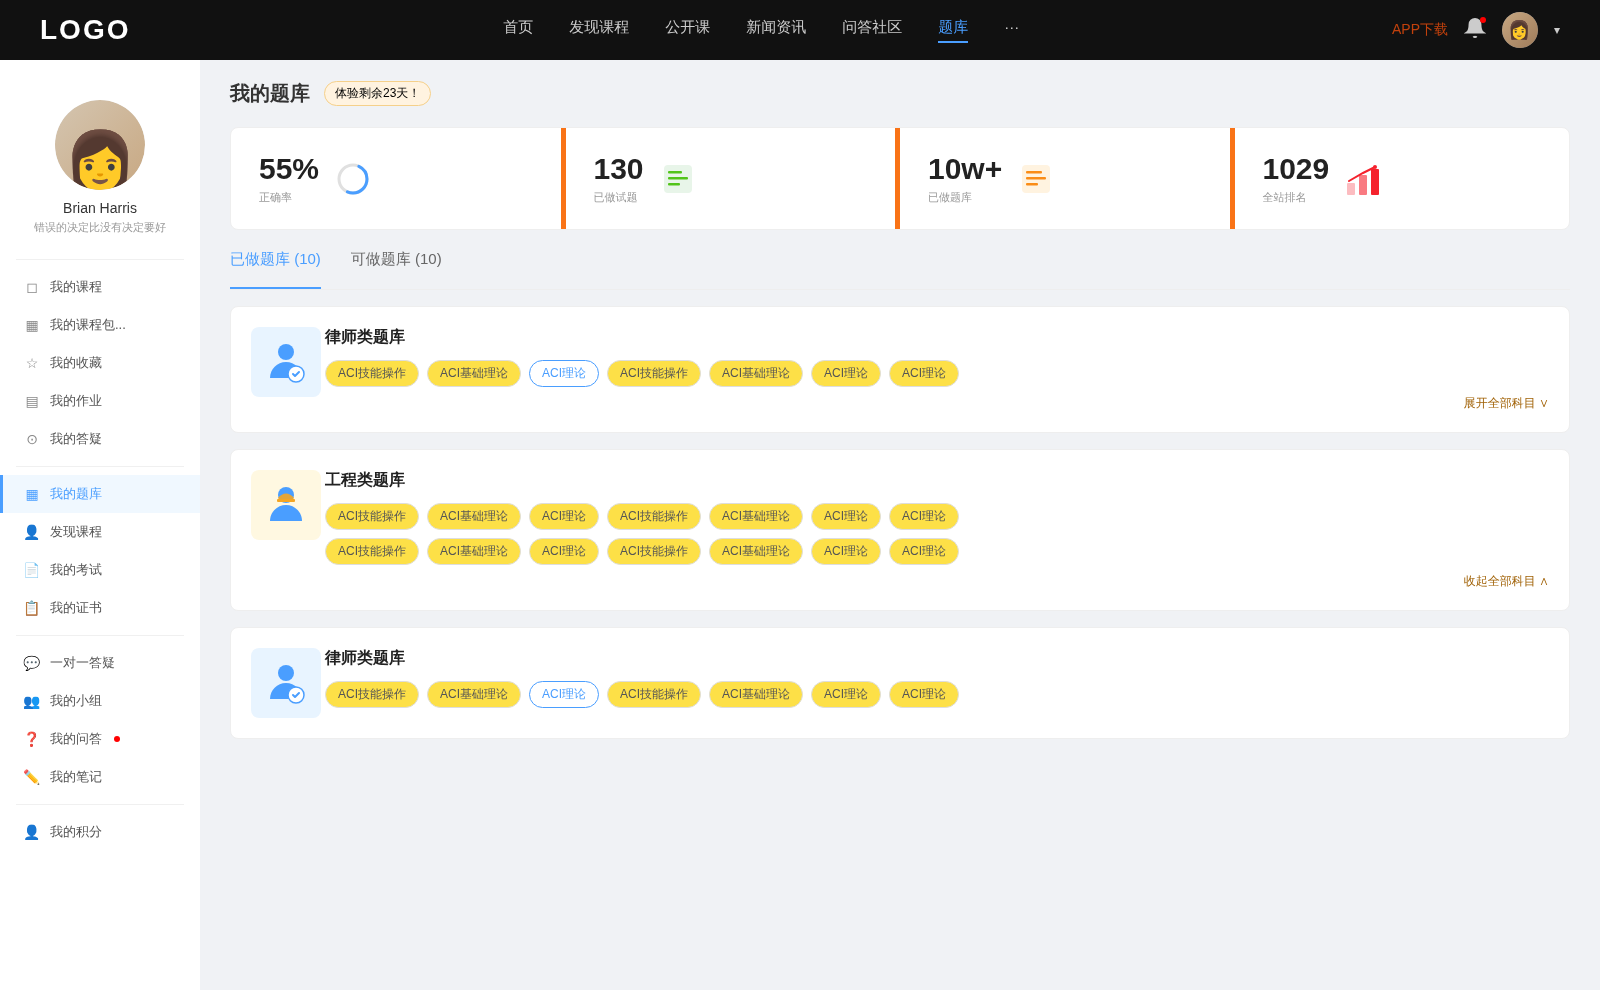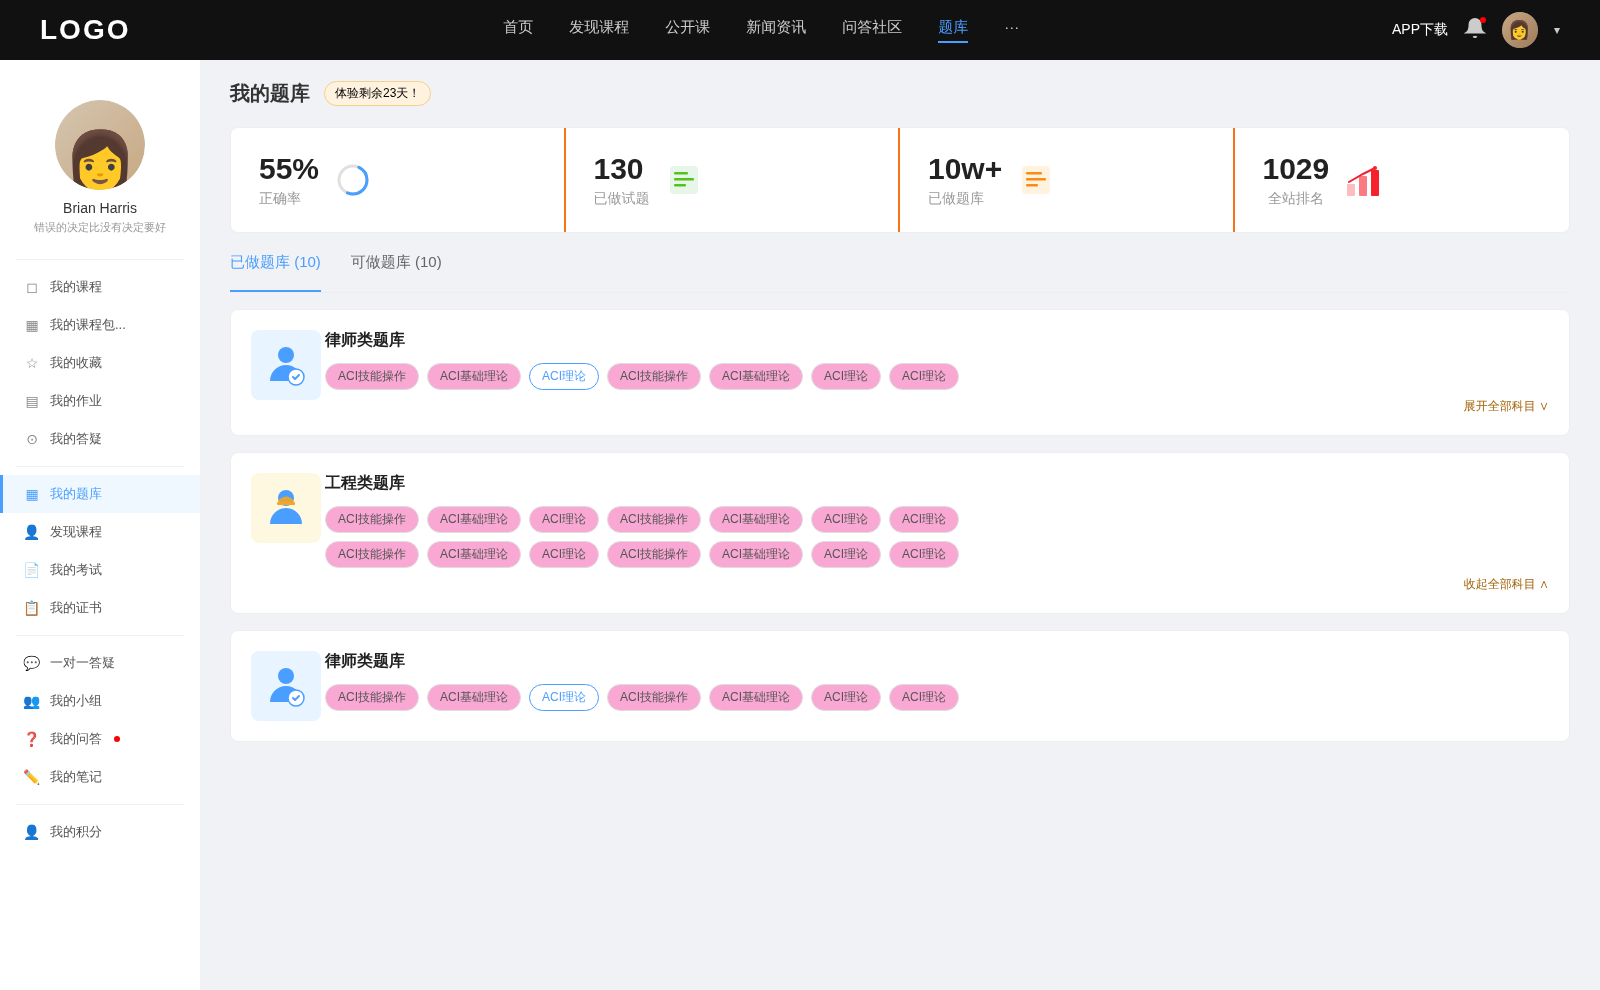--- a/index.html
+++ b/index.html
@@ -5,21 +5,21 @@
     * { box-sizing: border-box; margin: 0; padding: 0; }
     body { font-family: 'PingFang SC', 'Microsoft YaHei', sans-serif; background: #f0f2f5; min-height: 990px; }
 
     
     .nav { background: #111; height: 60px; display: flex; align-items: center; padding: 0 40px; justify-content: space-between; }
     .nav-logo { color: #fff; font-size: 28px; font-weight: bold; letter-spacing: 2px; }
     .nav-links { display: flex; gap: 36px; }
     .nav-link { color: #ccc; font-size: 15px; cursor: pointer; text-decoration: none; }
     .nav-link.active { color: #4a9eff; border-bottom: 2px solid #4a9eff; padding-bottom: 4px; }
     .nav-right { display: flex; align-items: center; gap: 16px; }
-    .nav-app { color: #ffffff; font-size: 14px; cursor: pointer; }
+    .nav-app { color: #c2410c; font-size: 14px; cursor: pointer; }
     .nav-bell { position: relative; cursor: pointer; }
     .nav-bell svg { width: 22px; height: 22px; fill: #ccc; }
     .nav-bell-dot { position: absolute; top: 0; right: 0; width: 6px; height: 6px; background: red; border-radius: 50%; }
     .nav-avatar { width: 36px; height: 36px; border-radius: 50%; background: #888; overflow: hidden; cursor: pointer; }
     .nav-caret { color: #ccc; font-size: 12px; cursor: pointer; }
 
     
     .layout { display: flex; min-height: 930px; }
 
     
@@ -38,39 +38,39 @@
     .dot-red { width: 6px; height: 6px; background: red; border-radius: 50%; display: inline-block; margin-left: 2px; }
 
     
     .main { flex: 1; padding: 20px 30px; }
     .main-header { display: flex; align-items: center; gap: 14px; margin-bottom: 20px; }
     .main-title { font-size: 20px; color: #333; font-weight: 600; }
     .trial-badge { background: #fff3e0; color: #000000; font-size: 12px; padding: 3px 10px; border-radius: 20px; border: 1px solid #f5d08a; }
 
     
     .stats-row { display: grid; grid-template-columns: repeat(4, 1fr); gap: 0; background: #fff; border-radius: 8px; margin-bottom: 20px; border: 1px solid #eee; }
-    .stat-item { padding: 24px 28px; display: flex; align-items: center; gap: 14px; border-right: 2px solid #f97316; }
-    .stat-item:last-child { border-right: none; text-align: center; }
+    .stat-item { padding: 24px 28px; display: flex; align-items: center; gap: 14px; border-right: 5px solid #f97316; }
+    .stat-item:last-child { border-right: none; }
     .stat-text-block { }
     .stat-value { font-size: 30px; font-weight: bold; color: #222; }
-    .stat-label { font-size: 14px; color: #999; margin-top: 4px; }
+    .stat-label { font-size: 11px; color: #999; margin-top: 4px; }
     .stat-icon { width: 40px; height: 40px; display: flex; align-items: center; justify-content: center; }
 
     
     .tab-row { display: flex; gap: 30px; margin-bottom: 16px; border-bottom: 1px solid #eee; padding-bottom: 0; }
     .tab-item { font-size: 15px; color: #666; cursor: pointer; padding-bottom: 18px; }
     .tab-item.active { color: #4a9eff; border-bottom: 2px solid #4a9eff; }
 
     
     .category-card { background: #fff; border-radius: 8px; margin-bottom: 16px; padding: 20px; display: flex; gap: 4px; align-items: flex-start; border: 1px solid #eee; }
     .category-icon { width: 70px; height: 70px; background: #e8f4ff; border-radius: 8px; display: flex; align-items: center; justify-content: center; flex-shrink: 0; }
     .category-content { flex: 1; }
     .category-title { font-size: 16px; font-weight: 600; color: #222; margin-bottom: 12px; }
     .tag-row { display: flex; flex-wrap: wrap; gap: 8px; margin-bottom: 8px; }
-    .tag { padding: 4px 12px; border-radius: 16px; font-size: 12px; cursor: pointer; border: 1px solid #ddd; color: #555; background: #f9a8d4; }
+    .tag { padding: 4px 12px; border-radius: 16px; font-size: 12px; cursor: pointer; border: 1px solid #ddd; color: #555; background: #fde047; }
     .tag.active-tag { border-color: #4a9eff; color: #4a9eff; background: #fff; }
     .expand-link { font-size: 12px; color: #a16207; cursor: pointer; text-align: right; margin-top: 6px; }
   </style>
 </head>
 <body>
 
 <nav class="nav">
   <span class="nav-logo">LOGO</span>
   <div class="nav-links">
     <a class="nav-link">首页</a>

